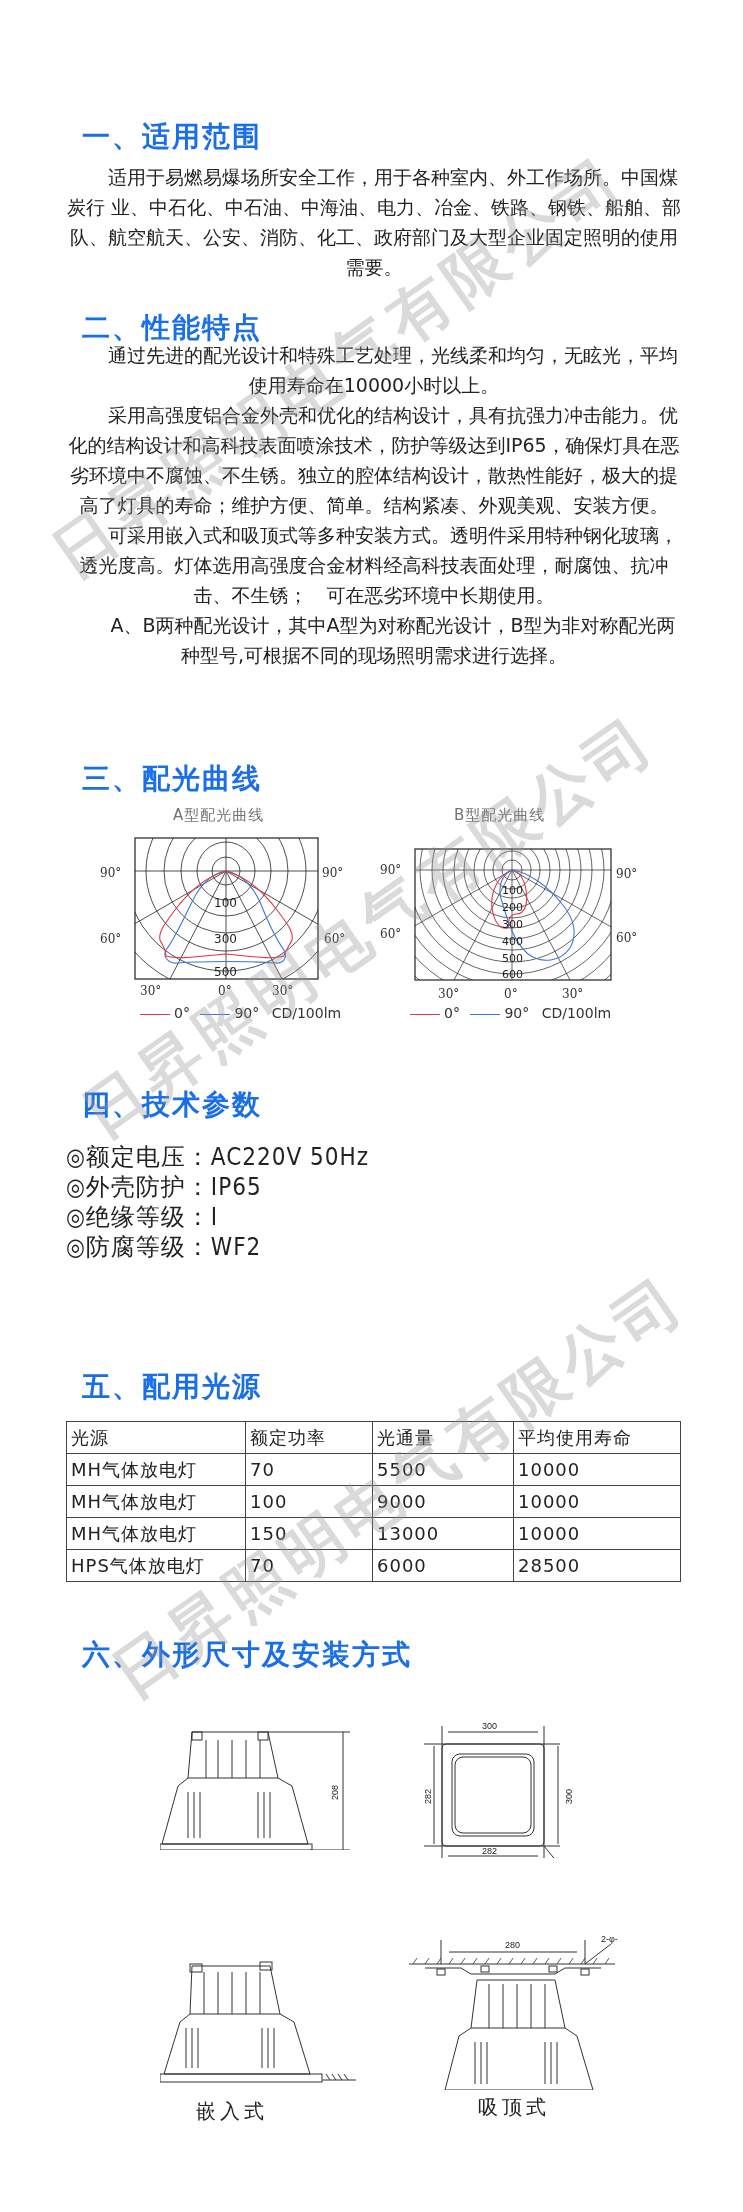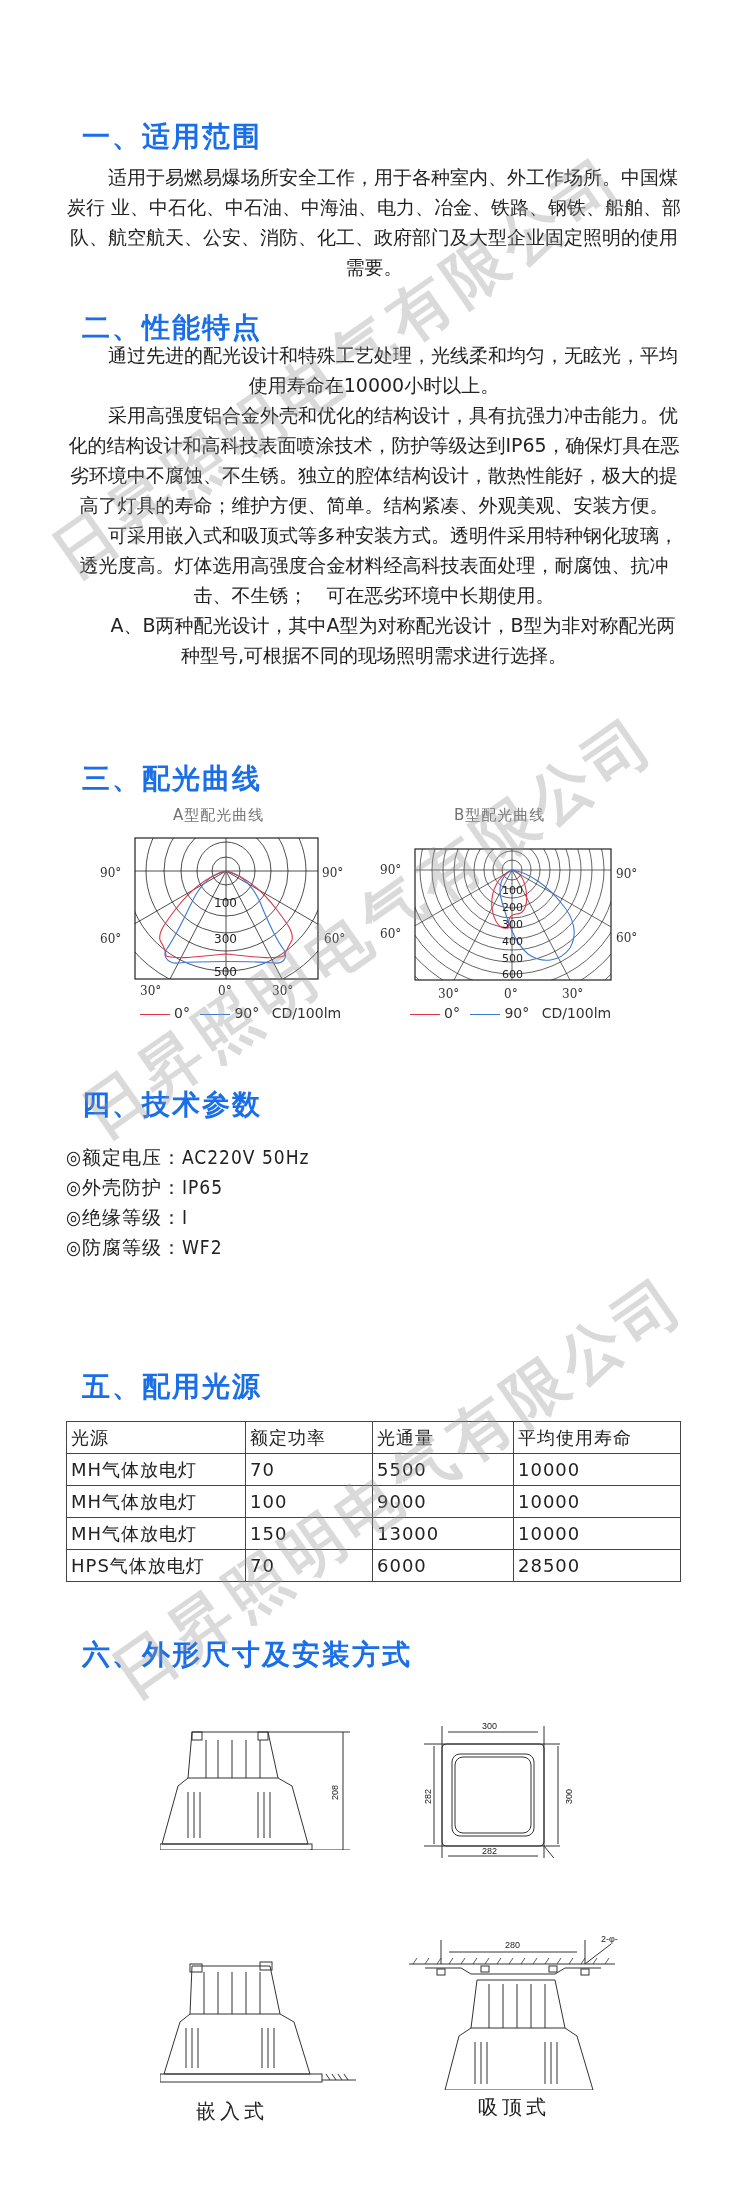--- a/index.html
+++ b/index.html
@@ -3,21 +3,21 @@
 <meta charset="utf-8">
 <style>
   html, body { margin: 0; padding: 0; background: #ffffff; }
   body { width: 743px; height: 2212px; position: relative; overflow: hidden;
          font-family: "DejaVu Sans", "Liberation Sans", sans-serif; color: #222; }
   .h { position: absolute; left: 66px; font-size: 28px; font-weight: bold; color: #1a6fe8;
        letter-spacing: 2px; margin: 16px; font-family: "DejaVu Sans", sans-serif; }
   .para { position: absolute; left: 66px; width: 616px; font-size: 19px; line-height: 30px;
           color: #222; margin: 0; }
   .para .p { text-indent: 2em; margin: 0; text-align: center; }
-  .specs { position: absolute; left: 66px; top: 1142px; font-size: 19px; line-height: 30px;
+  .specs { position: absolute; left: 66px; top: 1142px; font-size: 24px; line-height: 30px;
            font-family: "DejaVu Sans Condensed", "DejaVu Sans", sans-serif; color: #222; }
   .specs div { white-space: nowrap; letter-spacing: 1px; }
   table.src { position: absolute; left: 66px; top: 1421px; border-collapse: collapse;
               font-size: 18px; color: #222; }
   table.src td, table.src th { border: 1.5px solid #444; height: 31px; text-align: left;
               font-weight: normal; padding: 0 4px; letter-spacing: 1px; }
   .chart-title { position: absolute; font-size: 15px; color: #737373; letter-spacing: 1px; }
   .polar { position: absolute; }
   .legend { position: absolute; font-size: 14px; color: #333; white-space: nowrap; }
   .legend .ln { display: inline-block; width: 30px; height: 0; border-top: 1.5px solid; vertical-align: middle; margin-right: 4px; }

